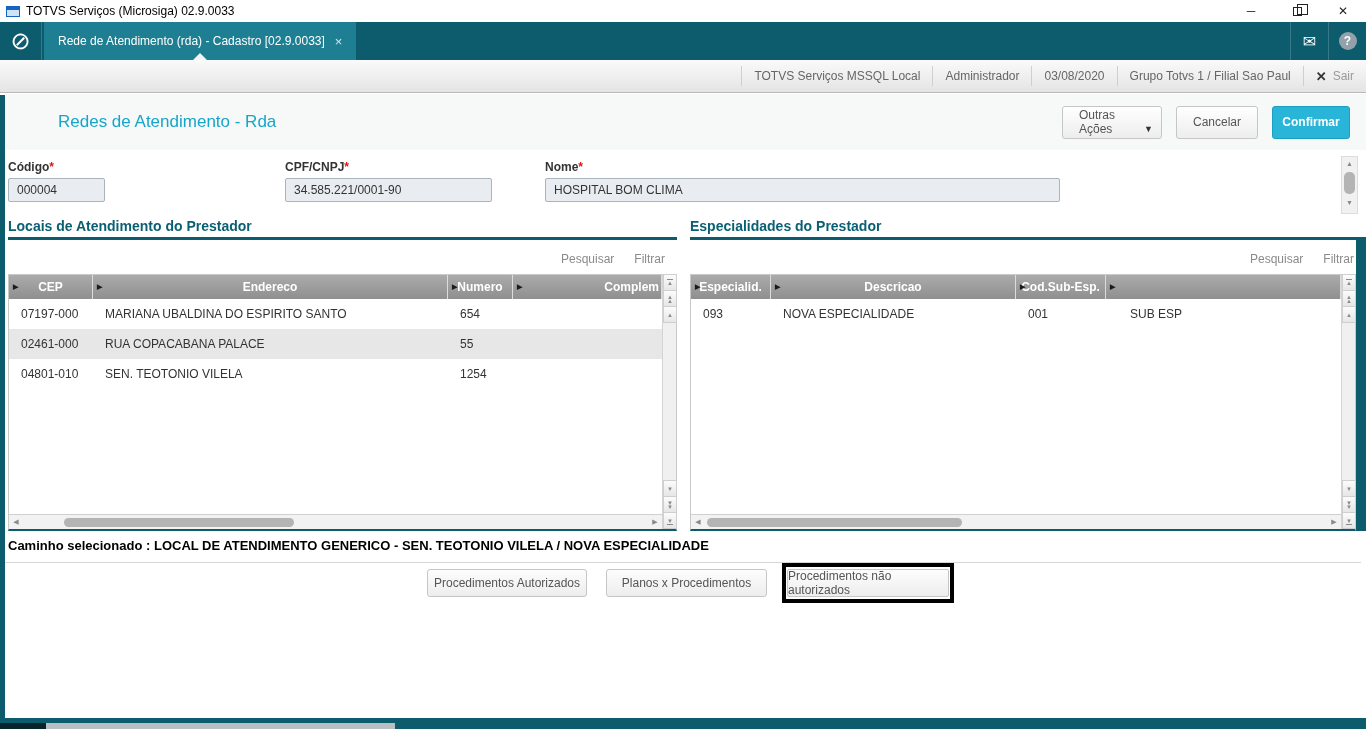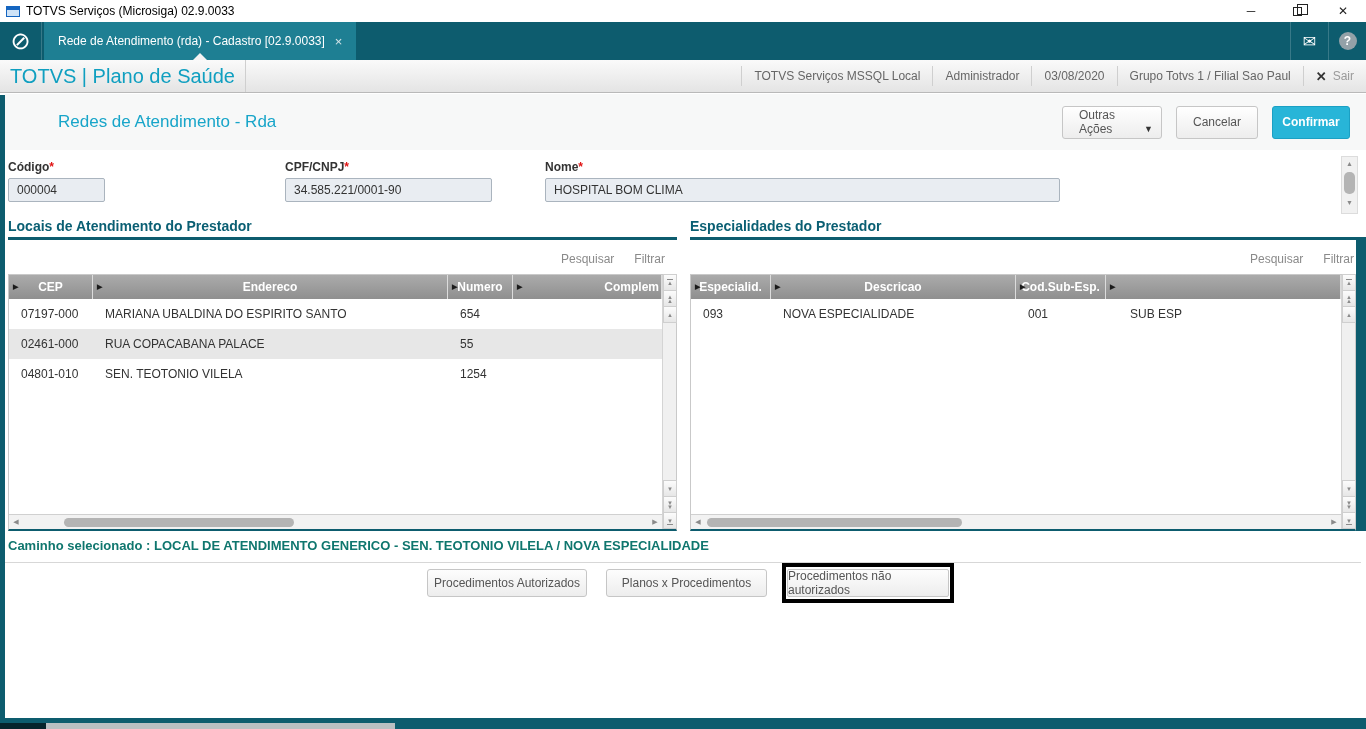--- a/index.html
+++ b/index.html
@@ -108,21 +108,21 @@
   .stack { display:flex; flex-direction:column; line-height:4px; font-size:6px; }
   .gn-spacer { flex:1; }
 
   
   .lw1{width:84px;} .lw2{width:355px;} .lw3{width:65px;} .lw4{flex:1;}
   
   .rw1{width:80px;} .rw2{width:245px;} .rw3{width:90px;} .rw4{flex:1;}
   .pad24{padding-left:24px;}
 
   
-  .caminho { position:absolute; top:538px; left:8px; font-size:13px; font-weight:bold; color:#0f766e; }
+  .caminho { position:absolute; top:538px; left:8px; font-size:13px; font-weight:bold; color:#000000; }
   .sep { position:absolute; top:562px; left:5px; width:1356px; border-top:1px solid #d7d7d7; }
   .bbtn { position:absolute; top:569px; height:28px; font-size:12px; color:#555;
     background:linear-gradient(#fdfdfd,#ededed); border:1px solid #c6c6c6; border-radius:3px;
     display:flex; align-items:center; justify-content:center; cursor:pointer; }
   .bbtn1 { left:427px; width:160px; }
   .bbtn2 { left:606px; width:161px; }
   .hl-frame { position:absolute; top:563px; left:782px; width:172px; height:40px;
     border:4px solid #000; display:flex; align-items:center; justify-content:center; }
   .bbtn3 { position:static; width:162px; height:28px; font-size:12px; color:#555;
     background:linear-gradient(#fdfdfd,#ededed); border:1px solid #c6c6c6; border-radius:2px;
@@ -154,21 +154,20 @@
     </div>
     <div class="tab-icons">
       <div class="tab-icon-box">✉</div>
       <div class="tab-icon-box">
         <span class="help-circle">?</span>
       </div>
     </div>
   </div>
 
   <div class="header">
-    <div class="brand">TOTVS | Plano de Saúde</div>
     <div class="header-right">
       <div class="hitem">TOTVS Serviços MSSQL Local</div>
       <div class="hitem">Administrador</div>
       <div class="hitem">03/08/2020</div>
       <div class="hitem">Grupo Totvs 1 / Filial Sao Paul</div>
       <div class="hitem sair">
         <span class="x">✕</span>
         <span>Sair</span>
       </div>
     </div>

